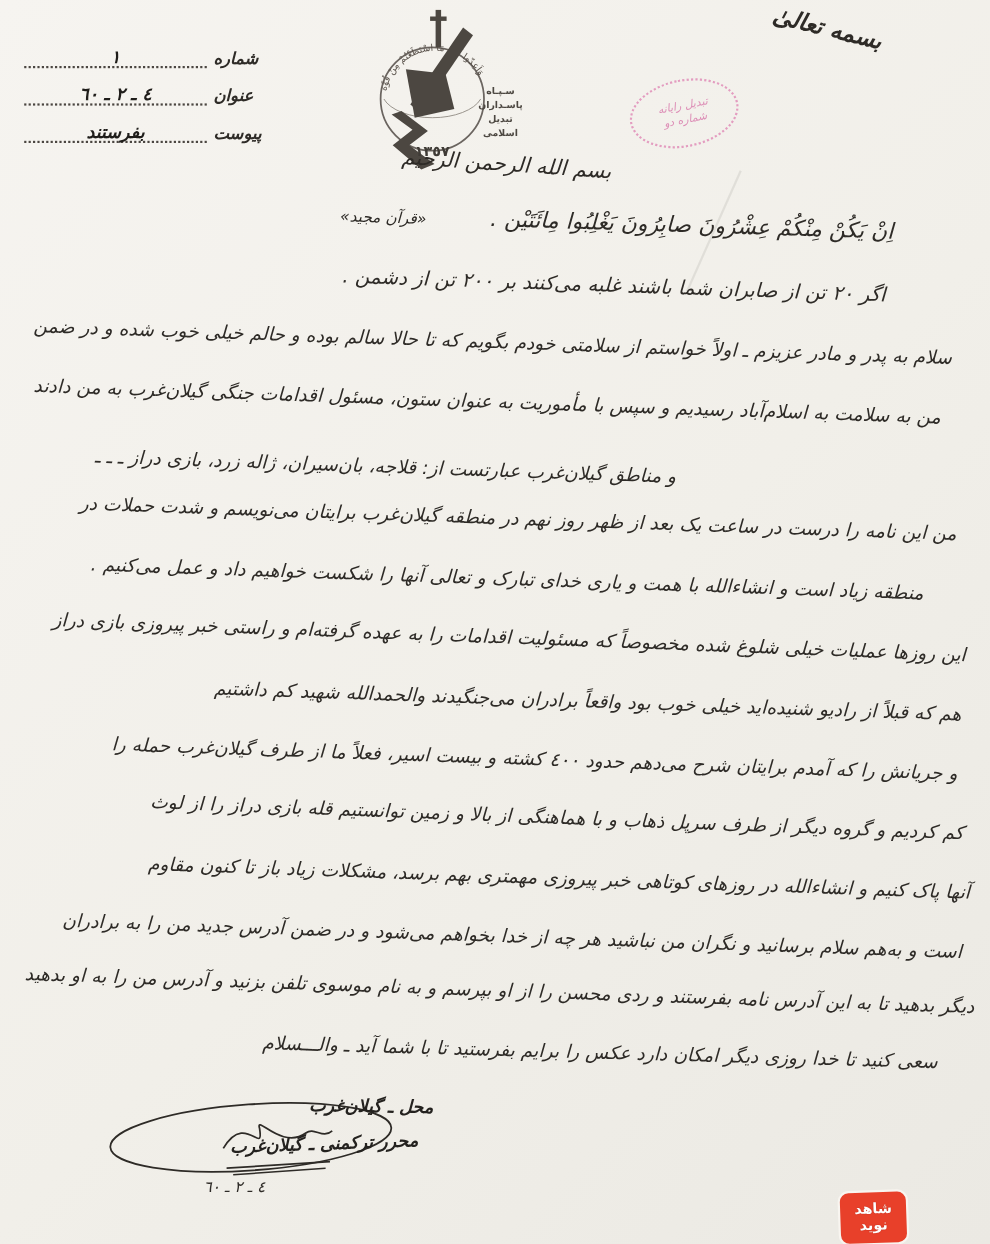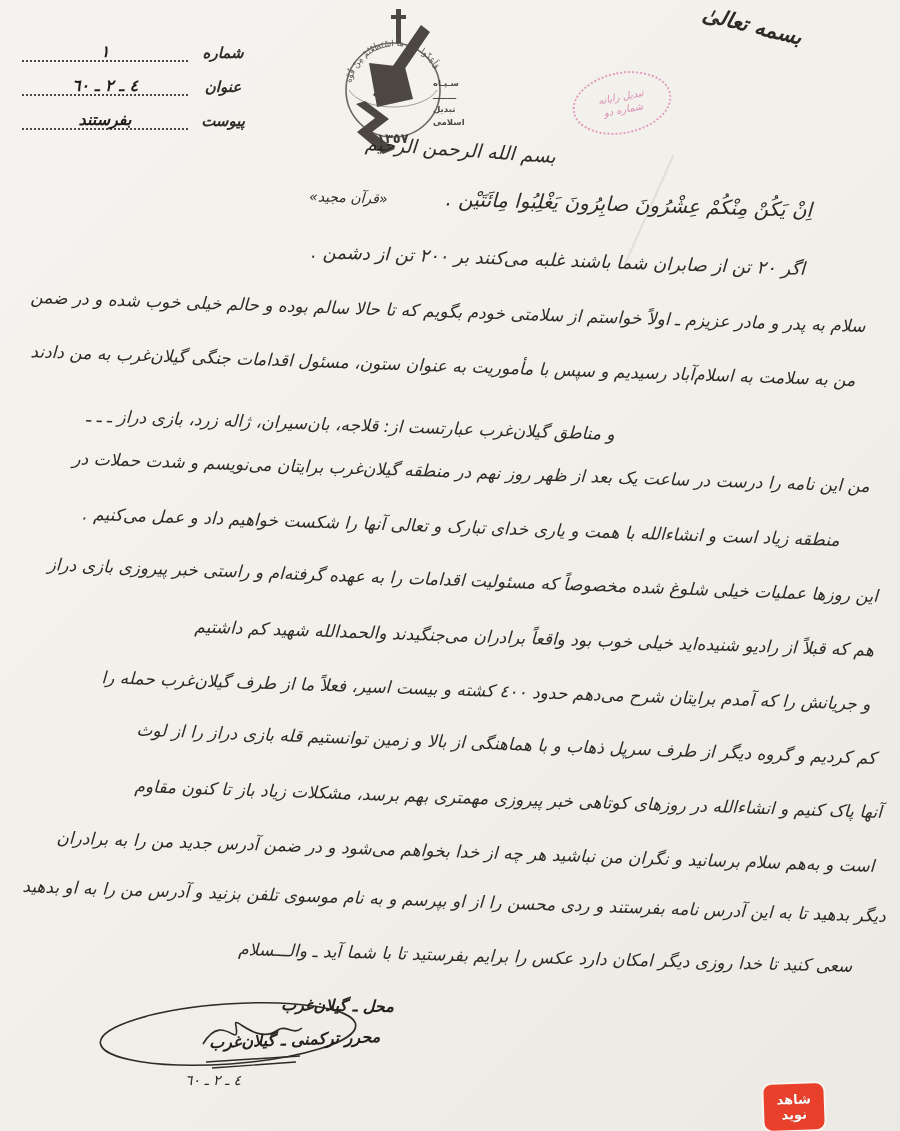--- a/index.html
+++ b/index.html
@@ -6,27 +6,27 @@
   .page{
     position:relative;width:900px;height:1131px;margin:0 auto;
     background:linear-gradient(135deg,#f6f4f0 0%,#f1efe9 55%,#ebe9e3 100%);
     overflow:hidden;
     font-family:"DejaVu Sans",sans-serif;
     color:#2e2b27;
   }
   
   .form-block{position:absolute;top:28px;left:22px;width:230px;direction:rtl;}
   .form-row{display:flex;align-items:flex-end;height:34px;}
-  .form-label{width:58px;font-size:15px;font-weight:bold;font-style:italic;color:#2e2b27;text-align:center;padding-left:6px;}
+  .form-label{width:58px;font-size:15px;font-weight:bold;font-style:italic;color:#2e2b27;text-align:left;padding-left:6px;}
   .form-line{flex:1;border-bottom:2px dotted #4b4641;text-align:center;font-style:italic;font-size:16px;line-height:20px;color:#1f1d1a;}
   .form-line .hand{position:relative;top:2px;font-weight:bold;}
   
   .emblem{position:absolute;left:325px;top:5px;width:150px;height:150px;}
   .emblem svg{position:absolute;left:0;top:0;}
-  .org-col{position:absolute;left:108px;top:72px;width:44px;direction:rtl;text-align:left;font-size:8.5px;line-height:13px;color:#4c4741;font-weight:bold;}
+  .org-col{position:absolute;left:108px;top:72px;width:44px;direction:rtl;text-align:center;font-size:8.5px;line-height:13px;color:#4c4741;font-weight:bold;}
   .emblem-year{position:absolute;left:52px;top:126px;font-size:13px;font-weight:bold;color:#3f3b36;letter-spacing:1px;}
   
   .stamp{
     position:absolute;left:572px;top:72px;width:96px;height:58px;
     border:2px dotted #e089b6;border-radius:50%;
     transform:rotate(-11deg);
     display:flex;flex-direction:column;align-items:center;justify-content:center;
     color:#d877aa;opacity:.8;direction:rtl;
   }
   .stamp div{font-size:10px;line-height:13px;font-style:italic;}
@@ -104,21 +104,21 @@
       <rect x="66" y="10" width="15" height="4" fill="#4c4741"></rect>
 
       <polygon points="96,20 105,27 57,97 48,90" fill="#4c4741"></polygon>
 
       <polygon points="44,58 80,62 88,94 52,102" fill="#4c4741"></polygon>
 
       <polygon points="40,96 64,114 47,127 70,144 58,149 32,127 50,113 31,99" fill="#4c4741"></polygon>
     </svg>
     <div class="org-col">
       <div>سـپـاه</div>
-      <div>ــــــــ</div>
+      <div>پاسـداران</div>
       <div>تبدیل</div>
       <div>اسلامی</div>
     </div>
     <div class="emblem-year">١٣٥٧</div>
   </div>
 
   <div class="stamp">
     <div>تبدیل رایانه</div>
     <div>شماره دو</div>
   </div>

